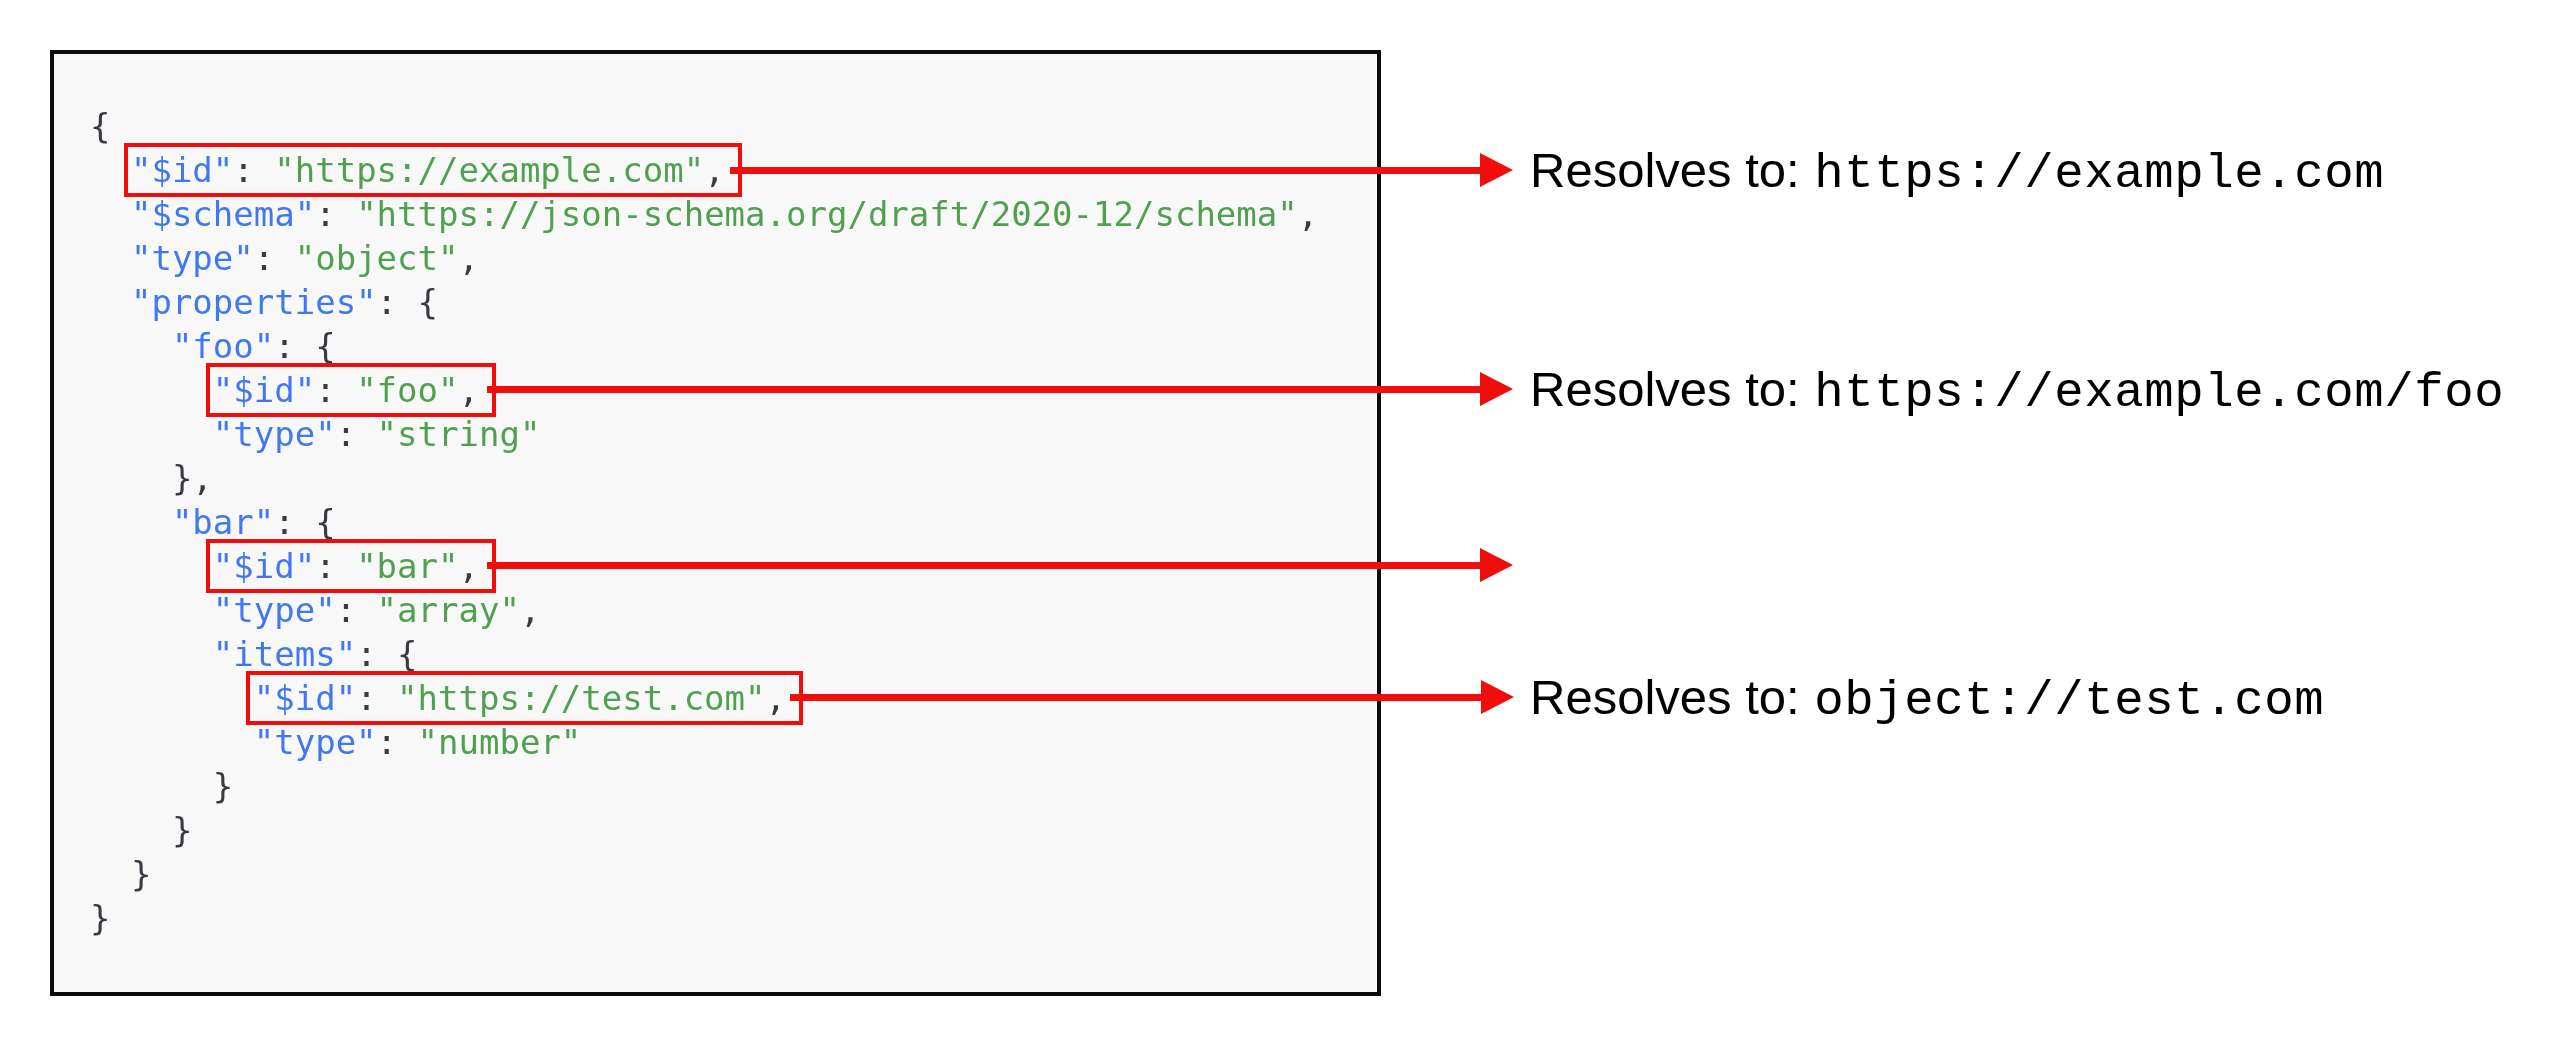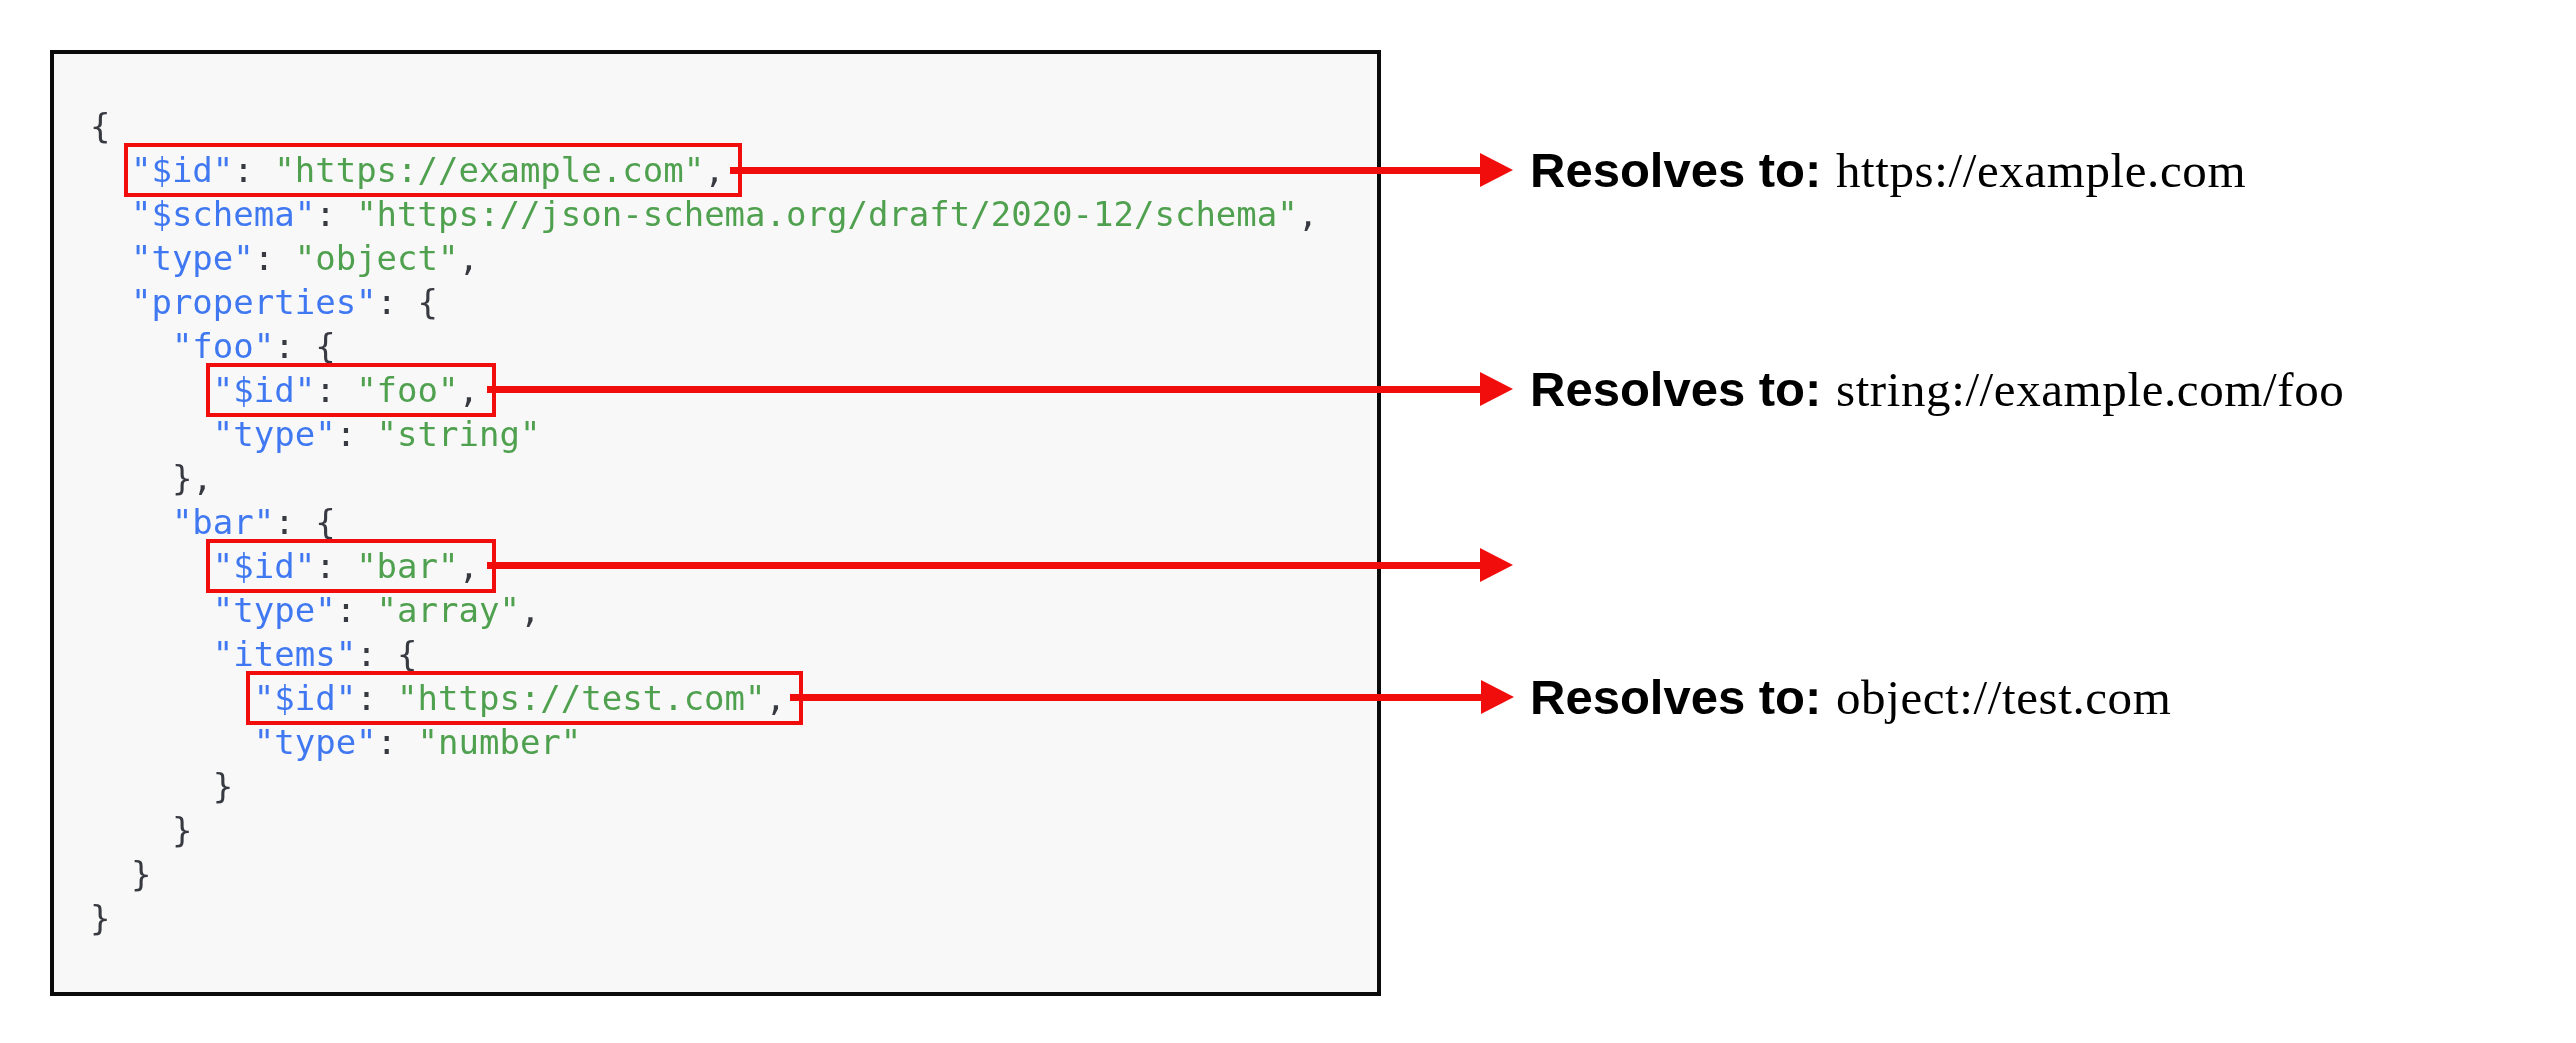--- a/index.html
+++ b/index.html
@@ -74,26 +74,26 @@
   .annot {
     position: absolute;
     left: 1530px;
     height: 67px;
     line-height: 67px;
     white-space: nowrap;
     z-index: 6;
   }
   .alabel {
     font-family: "Liberation Sans", sans-serif;
-    font-weight: 700;
+    font-weight: 400;
     font-size: 49px;
     color: var(--annotation_text, #000000);
   }
   .avalue {
-    font-family: Liberation Serif, serif;
+    font-family: Liberation Mono, monospace;
     font-size: 49px;
     margin-left: 14.6px;
     letter-spacing: 0.6px;
     color: var(--annotation_text, #000000);
   }
 </style>
 </head>
 <body>
 
 <div class="stage">
@@ -104,20 +104,20 @@
 
   <div class="arrow" style="left:730px; top:167px; width:750px;"></div>
   <div class="arrow" style="left:487px;  top:386px; width:993px;"></div>
   <div class="arrow" style="left:487px;  top:562px; width:993px;"></div>
   <div class="arrow" style="left:790px; top:694px; width:691px;"></div>
 
   <div class="annot" style="top:137px;">
     <span class="alabel">Resolves to:</span><span class="avalue">https://example.com</span>
   </div>
   <div class="annot" style="top:356px;">
-    <span class="alabel">Resolves to:</span><span class="avalue">string://example.com/foo</span>
+    <span class="alabel">Resolves to:</span><span class="avalue">https://example.com/foo</span>
   </div>
   <div class="annot" style="top:664px;">
     <span class="alabel">Resolves to:</span><span class="avalue">object://test.com</span>
   </div>
 
 </div>
 
 
 </body></html>

